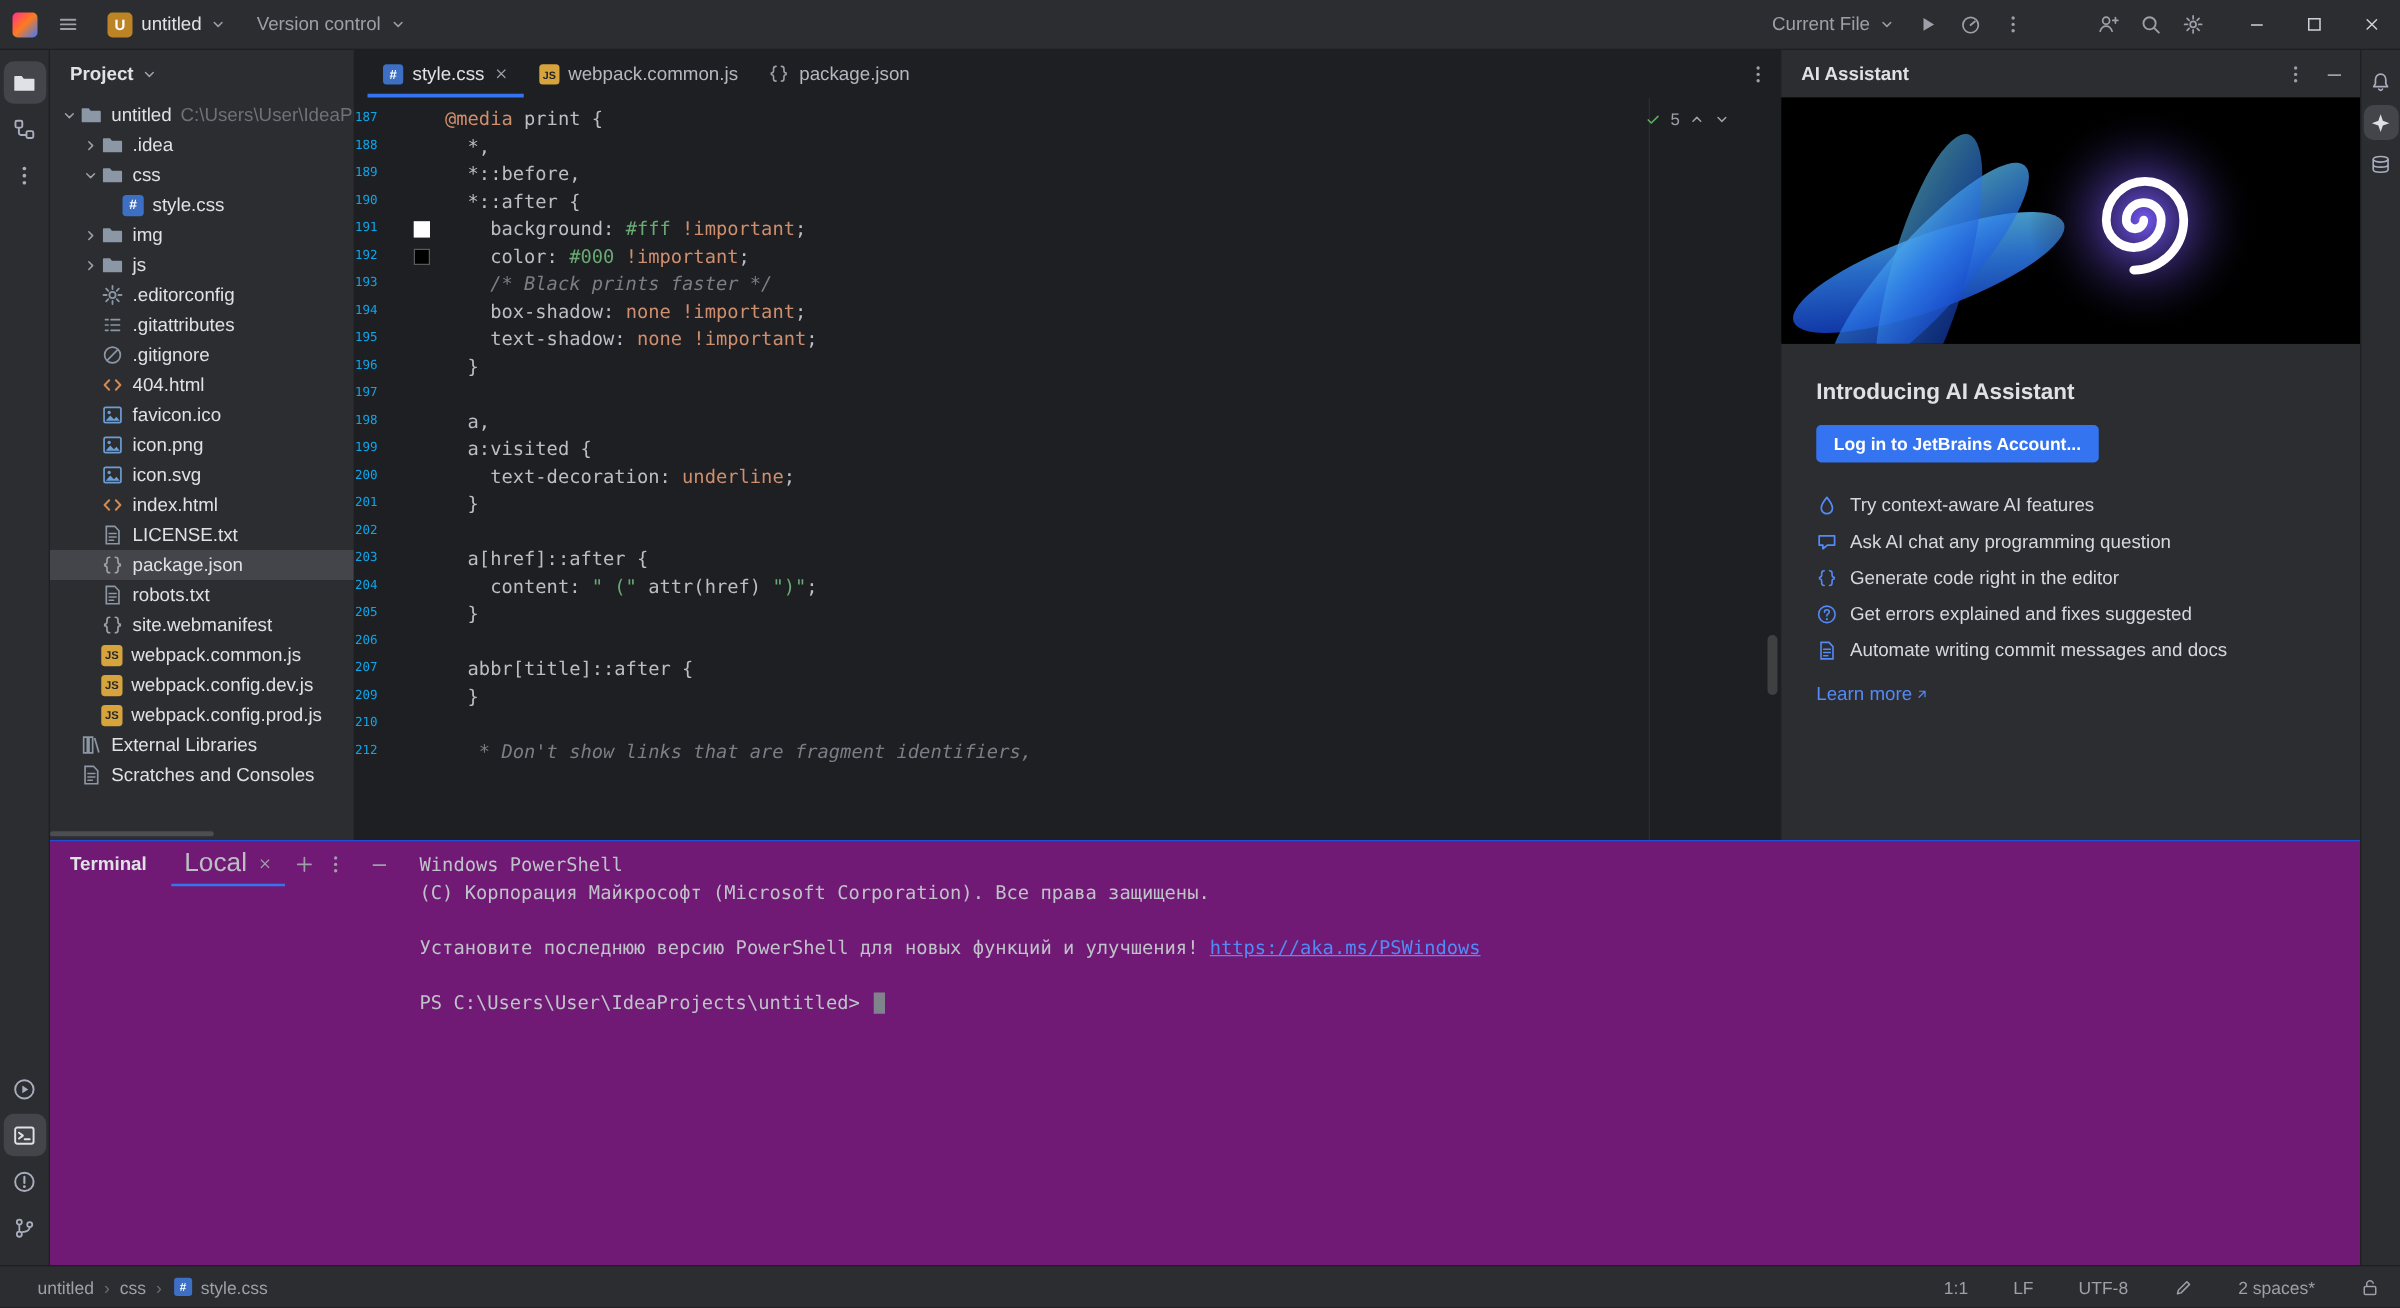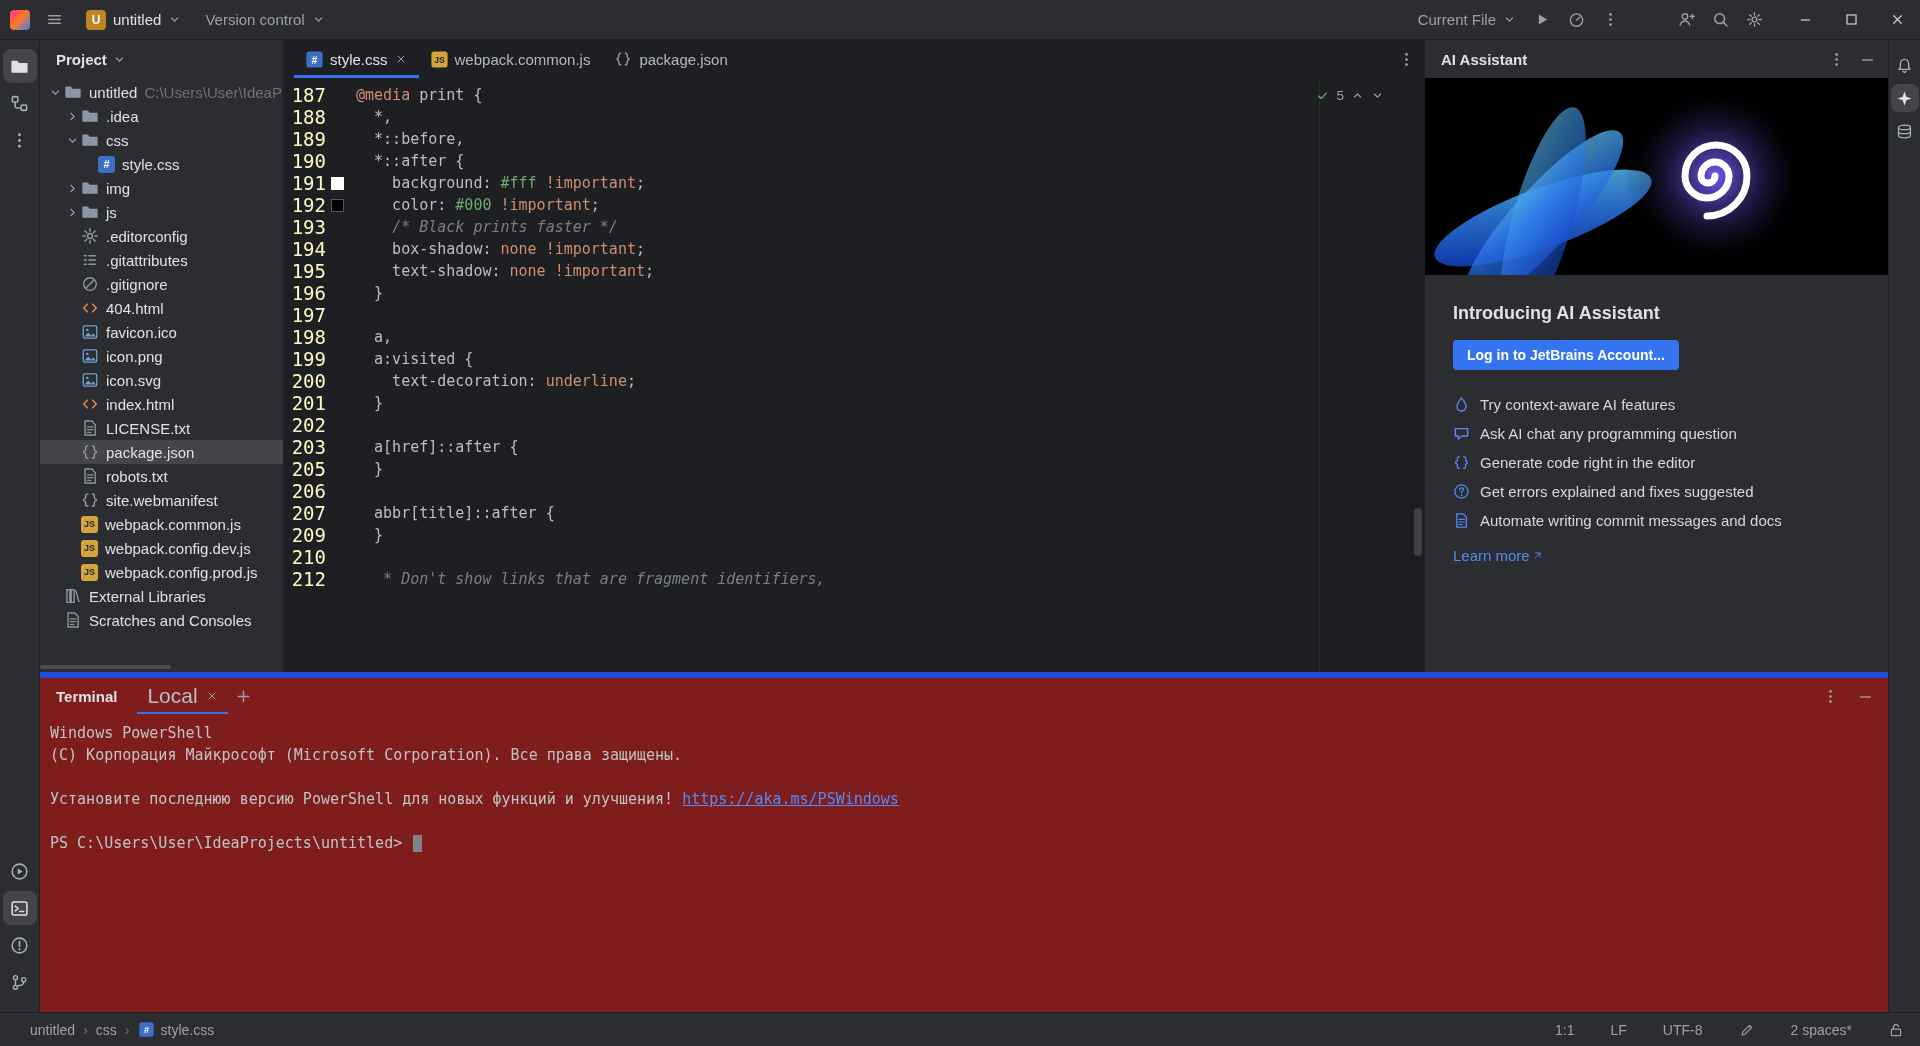--- a/index.html
+++ b/index.html
@@ -75,21 +75,21 @@
   .tabs{display:flex;align-items:stretch;}
   .tab{display:flex;align-items:center;gap:7px;padding:0 12px;color:#b4b8bf;font-size:15px;position:relative;}
   .tab.active{color:#dfe1e5;}
   .tab.active::after{content:"";position:absolute;left:0;right:0;bottom:0;height:3px;background:#3574f0;}
   .tab .fi,.tab .fbadge{transform:scale(.95);}
   .tab-close{color:#9da0a8;}
   .tabbar-more{margin-left:auto;width:36px;display:flex;align-items:center;justify-content:center;}
   .editor-content{flex:1;position:relative;overflow:hidden;padding-top:6px;
     font-family:"DejaVu Sans Mono","Liberation Mono",monospace;}
   .code-row{height:22px;line-height:22px;display:flex;}
-  .ln{flex:0 0 42px;text-align:right;color:#fef9c3;font-size:19px;}
+  .ln{flex:0 0 42px;text-align:left;color:#0ea5e9;font-size:10px;}
   .gut2{flex:0 0 30px;display:flex;align-items:center;}
   .swatch{width:13px;height:13px;margin-left:5px;border:1px solid rgba(255,255,255,.35);}
   .ctext{white-space:pre;font-size:15px;}
   .tk-pl{color:#bcbec4;} .tk-at{color:#cf8e6d;} .tk-kw{color:#cf8e6d;}
   .tk-str{color:#6aab73;} .tk-cm{color:#7a7e85;font-style:italic;}
   .wrap-guide{position:absolute;top:0;bottom:0;left:1035px;width:1px;background:#2b2d30;}
   .inspect-widget{position:absolute;top:10px;right:40px;display:flex;align-items:center;gap:7px;
     color:#9da0a8;font-size:13.5px;font-family:"Liberation Sans",sans-serif;}
   .insp-count{color:#9da0a8;}
   .v-scroll-thumb{position:absolute;right:2px;top:430px;width:8px;height:48px;border-radius:4px;background:rgba(255,255,255,.15);}
@@ -102,21 +102,21 @@
   .ai-body h2{font-size:18px;font-weight:600;color:#dfe1e5;}
   .ai-login{margin-top:16px;height:30px;padding:0 14px;border-radius:4px;background:#3574f0;color:#fff;
     font-size:14px;font-weight:600;display:inline-flex;align-items:center;}
   .ai-features{list-style:none;margin-top:26px;}
   .ai-features li{display:flex;align-items:center;gap:10px;margin-bottom:12px;font-size:15px;color:#d5d8dd;}
   .ai-features .icon{width:17px;height:17px;color:#548af7;}
   .ai-learn{display:inline-flex;align-items:center;gap:1px;margin-top:6px;color:#548af7;font-size:15px;text-decoration:none;}
   .ai-learn .icon{width:12px;height:12px;color:#548af7;}
 
   
-  .terminal{flex:0 0 340px;background:#7f1d1d;border-top:6px solid #1d4ed8;display:flex;flex-direction:column;min-width:0;}
+  .terminal{flex:0 0 340px;background:#701a75;border-top:1px solid #1d4ed8;display:flex;flex-direction:row;min-width:0;}
   .term-header{height:36px;flex:none;display:flex;align-items:stretch;padding:0 14px 0 16px;}
   .term-title{display:flex;align-items:center;font-weight:600;font-size:15px;color:#dfe1e5;margin-right:20px;}
   .term-tab{display:flex;align-items:center;gap:8px;padding:0 10px;color:#bcbec4;font-size:21px;position:relative;}
   .term-tab.active::after{content:"";position:absolute;left:0;right:0;bottom:0;height:2px;background:#3574f0;}
   .term-plus{width:32px;display:flex;align-items:center;justify-content:center;}
   .term-actions{margin-left:auto;display:flex;align-items:center;gap:18px;}
   .term-body{flex:1;padding:8px 10px;font-family:"DejaVu Sans Mono","Liberation Mono",monospace;
     font-size:15px;line-height:22px;color:#bfc3c9;white-space:pre;}
   .t-line{min-height:22px;}
   .t-link{color:#548af7;text-decoration:underline;}
@@ -680,20 +680,25 @@
                 </div>
                 <div class="code-row">
                   <span class="ln">202</span>
                   <span class="gut2"></span>
                   <span class="ctext"></span>
                 </div>
                 <div class="code-row">
                   <span class="ln">203</span>
                   <span class="gut2"></span>
                   <span class="ctext"><span class="tk-pl">  a[href]::after {</span></span>
+                </div>
+                <div class="code-row">
+                  <span class="ln">204</span>
+                  <span class="gut2"></span>
+                  <span class="ctext"><span class="tk-pl">    content: </span><span class="tk-str">" ("</span><span class="tk-pl"> attr(href) </span><span class="tk-str">")"</span><span class="tk-pl">;</span></span>
                 </div>
                 <div class="code-row">
                   <span class="ln">205</span>
                   <span class="gut2"></span>
                   <span class="ctext"><span class="tk-pl">  }</span></span>
                 </div>
                 <div class="code-row">
                   <span class="ln">206</span>
                   <span class="gut2"></span>
                   <span class="ctext"></span>

